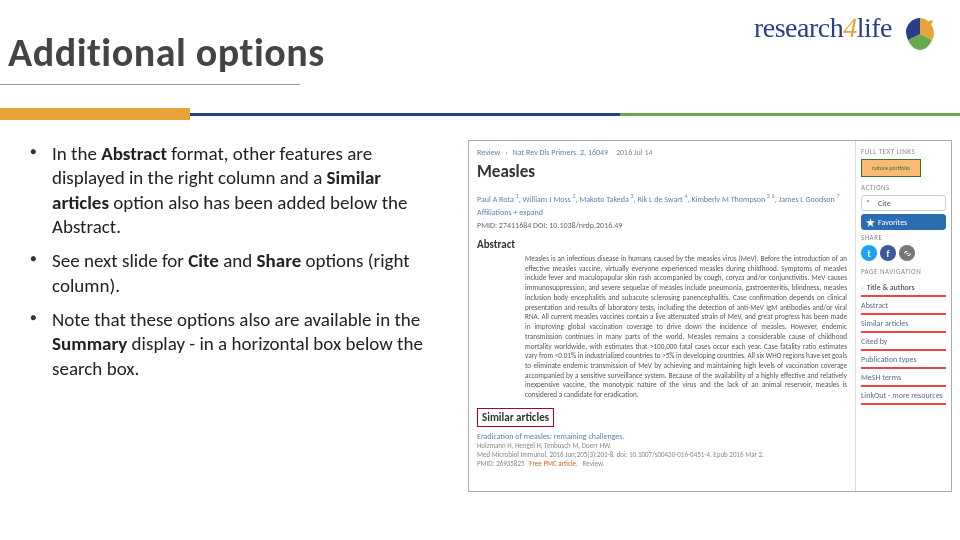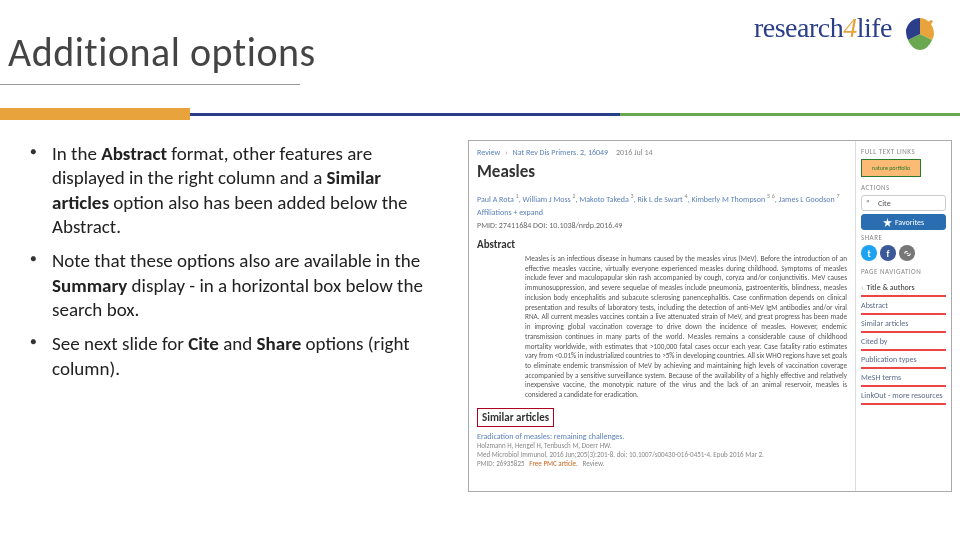--- a/index.html
+++ b/index.html
@@ -1,20 +1,20 @@
 <!DOCTYPE html>
 <html><head>
 <meta charset="utf-8">
 <style>
   * { box-sizing: border-box; margin: 0; padding: 0; }
   html, body { width: 960px; height: 540px; font-family: "Segoe UI", Calibri, Arial, sans-serif; background: #fff; color: #333; }
   .slide { position: relative; width: 960px; height: 540px; overflow: hidden; }
 
   
-  .title { position: absolute; top: 28px; left: 8px; font-size: 40px; font-weight: 400; color: #444; letter-spacing: 0.5px; }
+  .title { position: absolute; top: 28px; left: 8px; font-size: 40px; font-weight: 700; color: #444; letter-spacing: 0.5px; }
   .title-line { position: absolute; top: 84px; left: 0; width: 300px; height: 1px; background: #999; }
 
   
   .bar-orange { position: absolute; top: 108px; left: 0; width: 190px; height: 12px; background: #e8a33d; }
   .bar-blue   { position: absolute; top: 113px; left: 190px; width: 430px; height: 3px; background: #2a3e8a; }
   .bar-green  { position: absolute; top: 113px; left: 620px; width: 340px; height: 3px; background: #6aa84f; }
 
   
   .logo { position: absolute; top: 12px; right: 18px; display: flex; align-items: flex-start; }
   .logo-text { font-size: 28px; font-weight: 400; color: #2a3e8a; font-family: Georgia, serif; letter-spacing: -0.5px; }
@@ -41,21 +41,21 @@
   .abs-h { font-size: 11px; font-weight: 600; color: #333; margin-bottom: 3px; }
   .abs-body { font-size: 7.2px; color: #555; line-height: 1.35; text-align: justify; margin-bottom: 8px; margin-left: 48px; }
   .similar-box { border: 1.5px solid #b00020; padding: 2px 4px; display: inline-block; font-size: 11px; font-weight: 600; color: #333; }
   .sim-art { font-size: 8px; color: #5b82b8; margin-top: 4px; }
   .sim-meta { font-size: 7px; color: #888; line-height: 1.3; }
   .sim-meta .free { color: #c7641f; }
 
   .side-h { font-size: 7px; color: #888; letter-spacing: 0.5px; margin-bottom: 3px; margin-top: 2px; }
   .ftl-badge { width: 60px; height: 18px; border: 1px solid #2a7a2a; background: #fdba74; display:flex; align-items:center; justify-content:center; font-size:6px; color:#2a7a2a; margin-bottom:6px; }
   .btn { display: flex; align-items: center; border: 1px solid #ccc; border-radius: 3px; padding: 2px 4px; font-size: 8px; margin-bottom: 3px; color: #555; }
-  .btn.fav { background: #2a6db0; color: #fff; border-color: #2a6db0; justify-content: center; }
+  .btn.fav { background: #2a6db0; color: #fff; border-color: #2a6db0; }
   .btn .ico { width: 9px; height: 9px; margin-right: 3px; display: inline-block; }
   .share-row { display: flex; gap: 3px; margin-bottom: 6px; }
   .share-i { width: 16px; height: 16px; border-radius: 50%; display:flex; align-items:center; justify-content:center; font-size: 9px; color: #fff; font-weight:bold; }
   .tw { background:#1da1f2; } .fb { background:#3b5998; } .lnk { background:#777; }
   .nav-item { font-size: 8px; color: #5b6b8a; padding: 3px 0; border-bottom: 2px solid #ef4444; }
   .nav-item.cur { color: #333; }
   .nav-item .chev2 { color:#999; margin-right:3px; font-size:7px; }
 </style>
 </head>
 <body>
@@ -77,22 +77,22 @@
       <path d="M22 6 C28 6 36 12 36 22 C36 24 35 26 34 28 L22 22 Z" fill="#e8a33d"></path>
       <path d="M22 22 L34 28 C31 35 26 38 22 38 C18 38 13 35 10 28 Z" fill="#6aa84f"></path>
       <path d="M22 22 L10 28 C8 24 8 20 8 18 C10 10 16 6 22 6 Z" fill="#2a3e8a"></path>
       <path d="M30 10 C32 8 34 8 35 9 C34 12 32 13 30 14 C31 12 30 11 30 10 Z" fill="#e8a33d"></path>
     </svg>
   </span>
 </div>
 
 <ul class="bullets">
   <li>In the <b>Abstract</b> format, other features are displayed in the right column and a <b>Similar articles</b> option also has been added below the Abstract.</li>
+  <li>See next slide for <b>Cite</b> and <b>Share</b> options (right column).</li>
   <li>Note that these options also are available in the <b>Summary</b> display - in a horizontal box below the search box.</li>
-  <li>See next slide for <b>Cite</b> and <b>Share</b> options (right column).</li>
 </ul>
 
 <div class="shot">
   <div class="shot-main">
     <div class="crumb">
       <span>Review</span>
       <span class="chev">›</span>
       <span>Nat Rev Dis Primers. 2, 16049</span>
       <span style="color:#888; margin-left:6px;">2016 Jul 14</span>
     </div>

